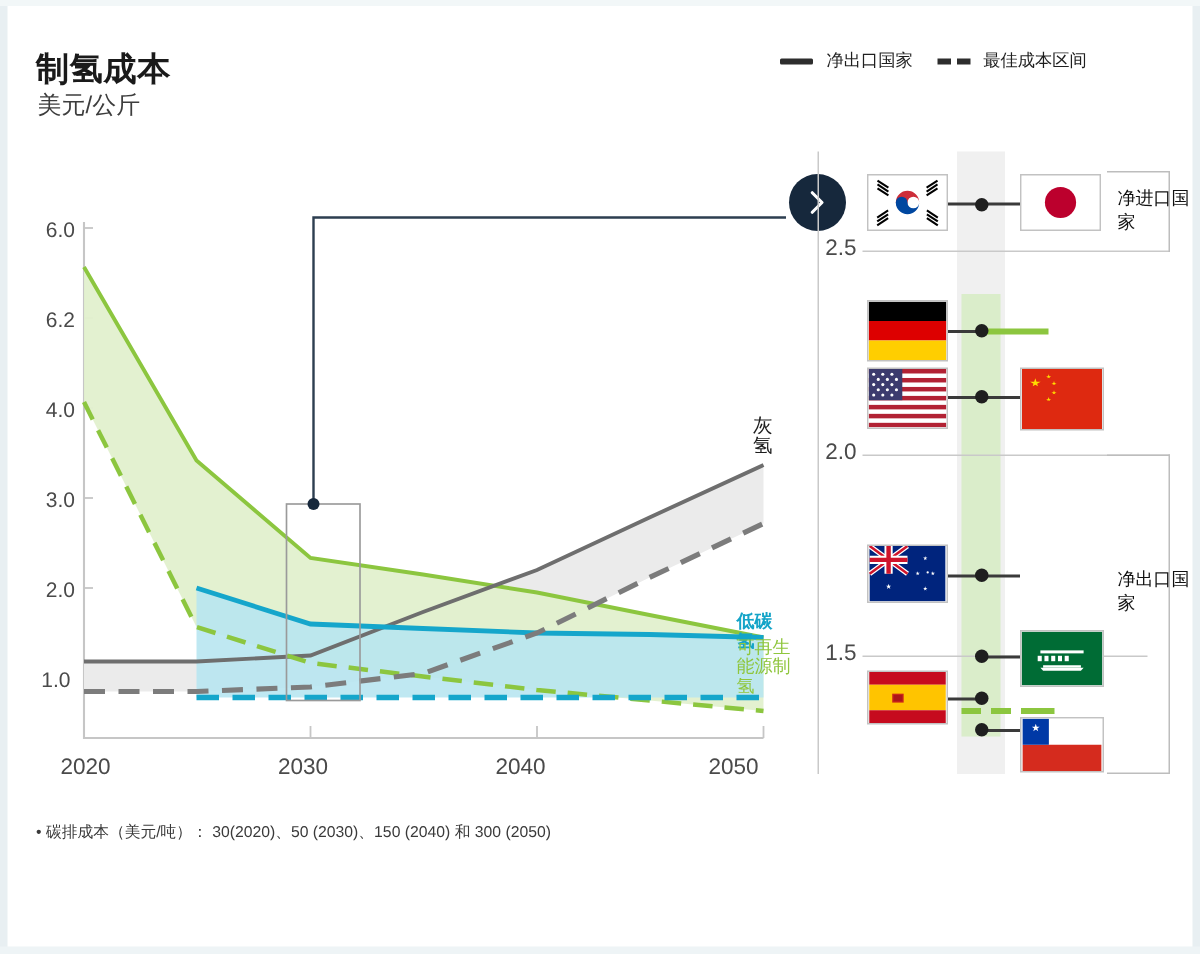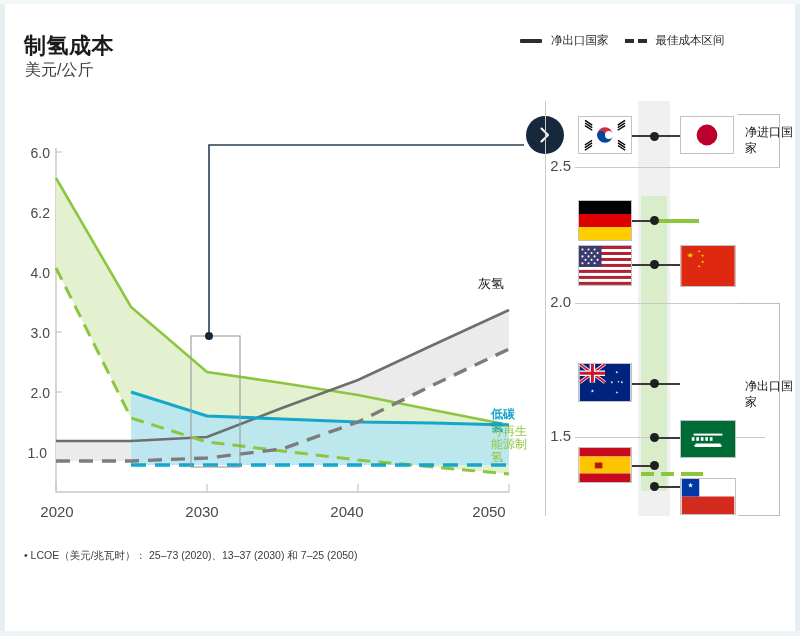--- a/index.html
+++ b/index.html
@@ -35,21 +35,21 @@
   .legend-swatch-dashed{width:22px;height:4px;
      background:linear-gradient(to right,#2d2d2d 0 9px,transparent 9px 13px,#2d2d2d 13px 22px);}
   .legend-label{font-size:11.5px;color:#1f1f1f;white-space:nowrap;}
 
   
   #chart-area{position:absolute;left:12px;top:140px;width:512px;height:390px;}
   .y-tick-label{position:absolute;font-size:14px;color:#4a4a4a;text-align:right;width:34px;}
   .x-tick-label{position:absolute;font-size:15px;color:#4a4a4a;text-align:center;width:60px;}
 
   .series-label{position:absolute;font-size:12px;line-height:13px;}
-  .label-grey{color:#1c1c1c;font-size:13px;}
+  .label-grey{color:#1c1c1c;font-size:13px;margin-left:24px;}
   .label-lowcarbon{color:#14a4c8;font-weight:bold;}
   .label-renew{color:#8fc63d;}
 
   
   .callout-dot{position:absolute;width:8px;height:8px;border-radius:50%;background:#16283c;}
   .callout-circle{
     position:absolute;width:38px;height:38px;border-radius:50%;
     background:#16283c;display:flex;align-items:center;justify-content:center;
   }
 
@@ -341,16 +341,16 @@
         <rect width="60" height="20" fill="#fff"></rect>
         <rect y="20" width="60" height="20" fill="#d52b1e"></rect>
         <rect width="20" height="20" fill="#0039a6"></rect>
         <polygon points="10,4 11.9,9.8 7,6.2 13,6.2 8.1,9.8" fill="#fff"></polygon>
       </svg>
     </div>
 
   </div>
 
   <div id="footnotes">
-    <div class="fn-line">• LCOE（美元/兆瓦时）： 25–73 (2020)、13–37 (2030) 和 7–25 (2050)</div>
+    <div class="fn-line">• 碳排成本（美元/吨）： 30(2020)、50 (2030)、150 (2040) 和 300 (2050)</div>
   </div>
 
 </div>
 
 </body></html>

